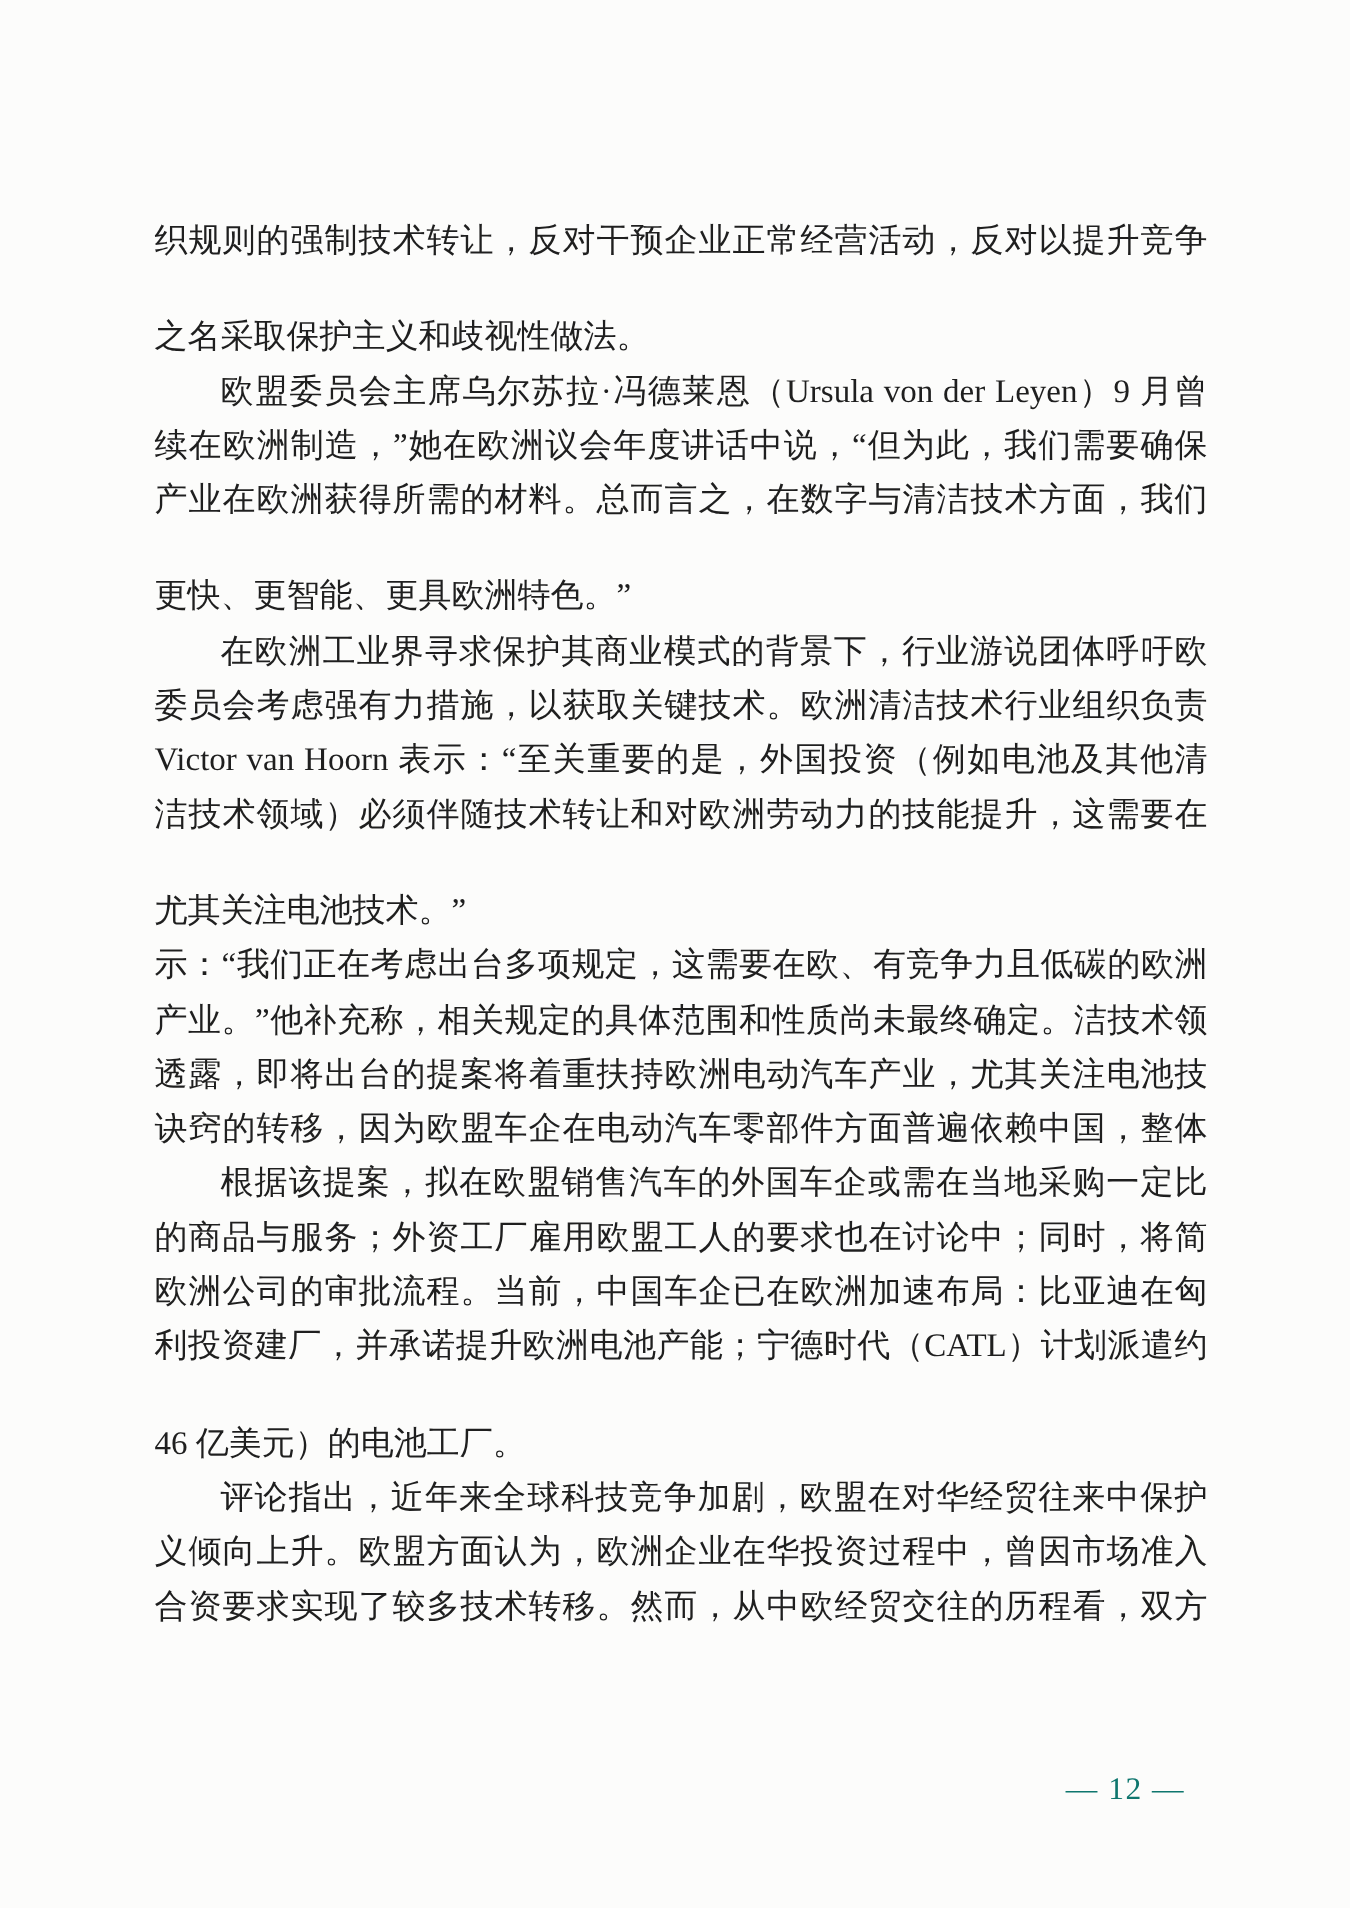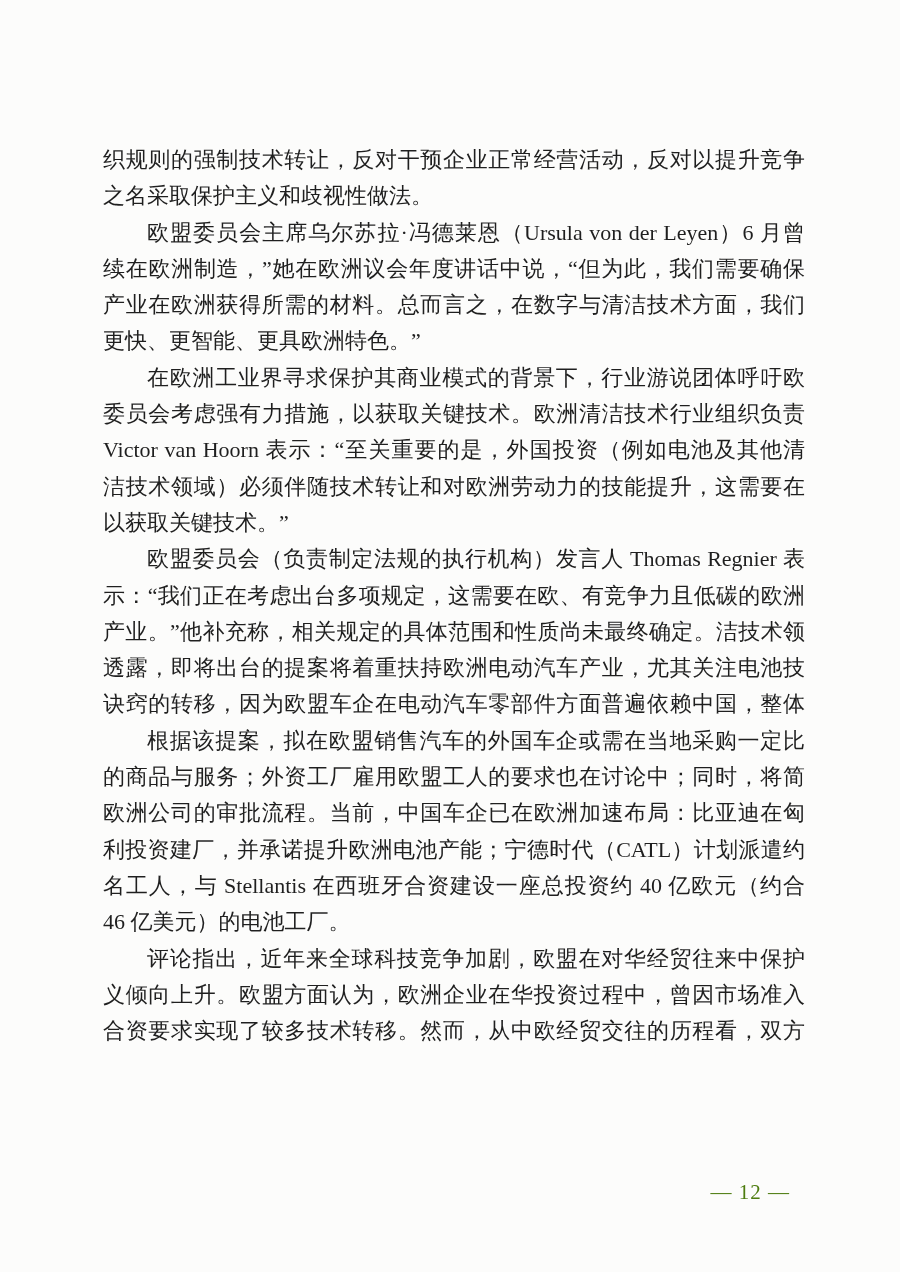--- a/index.html
+++ b/index.html
@@ -32,60 +32,59 @@
     line-height: 36.3px;
     font-size: 22px;
     text-align: justify;
     text-align-last: justify;
     overflow: hidden;
     white-space: normal;
   }
   .line.flush {
     text-align: center;
     text-align-last: left;
+    margin-top: 28px;
   }
   .line.indent {
     text-indent: 44px;
   }
   .footer {
     position: absolute;
     top: 1178px;
     right: 110px;
     font-size: 21px;
     line-height: 28px;
-    color: #4d7c0f;
+    color: #0f766e;
     letter-spacing: 1px;
   }
 </style>
 </head>
 <body>
 
 <div class="page">
   <main class="text-block">
       <div class="line">织规则的强制技术转让，反对干预企业正常经营活动，反对以提升竞争力</div>
       <div class="line flush">之名采取保护主义和歧视性做法。</div>
-      <div class="line indent">欧盟委员会主席乌尔苏拉·冯德莱恩（Ursula von der Leyen）6 月曾</div>
+      <div class="line indent">欧盟委员会主席乌尔苏拉·冯德莱恩（Ursula von der Leyen）9 月曾</div>
       <div class="line">续在欧洲制造，”她在欧洲议会年度讲话中说，“但为此，我们需要确保</div>
       <div class="line">产业在欧洲获得所需的材料。总而言之，在数字与清洁技术方面，我们要</div>
       <div class="line flush">更快、更智能、更具欧洲特色。”</div>
       <div class="line indent">在欧洲工业界寻求保护其商业模式的背景下，行业游说团体呼吁欧盟</div>
       <div class="line">委员会考虑强有力措施，以获取关键技术。欧洲清洁技术行业组织负责人</div>
       <div class="line">Victor van Hoorn 表示：“至关重要的是，外国投资（例如电池及其他清</div>
       <div class="line">洁技术领域）必须伴随技术转让和对欧洲劳动力的技能提升，这需要在欧</div>
-      <div class="line flush">以获取关键技术。”</div>
-      <div class="line indent">欧盟委员会（负责制定法规的执行机构）发言人 Thomas Regnier 表</div>
+      <div class="line flush">尤其关注电池技术。”</div>
       <div class="line">示：“我们正在考虑出台多项规定，这需要在欧、有竞争力且低碳的欧洲</div>
       <div class="line">产业。”他补充称，相关规定的具体范围和性质尚未最终确定。洁技术领域</div>
       <div class="line">透露，即将出台的提案将着重扶持欧洲电动汽车产业，尤其关注电池技术</div>
       <div class="line">诀窍的转移，因为欧盟车企在电动汽车零部件方面普遍依赖中国，整体上</div>
       <div class="line indent">根据该提案，拟在欧盟销售汽车的外国车企或需在当地采购一定比例</div>
       <div class="line">的商品与服务；外资工厂雇用欧盟工人的要求也在讨论中；同时，将简化</div>
       <div class="line">欧洲公司的审批流程。当前，中国车企已在欧洲加速布局：比亚迪在匈牙</div>
       <div class="line">利投资建厂，并承诺提升欧洲电池产能；宁德时代（CATL）计划派遣约 2000</div>
-      <div class="line">名工人，与 Stellantis 在西班牙合资建设一座总投资约 40 亿欧元（约合</div>
       <div class="line flush">46 亿美元）的电池工厂。</div>
       <div class="line indent">评论指出，近年来全球科技竞争加剧，欧盟在对华经贸往来中保护主</div>
       <div class="line">义倾向上升。欧盟方面认为，欧洲企业在华投资过程中，曾因市场准入或</div>
       <div class="line">合资要求实现了较多技术转移。然而，从中欧经贸交往的历程看，双方核</div>
     </main>
   <footer class="footer">
     <span>— 12 —</span>
   </footer>
 </div>
 

